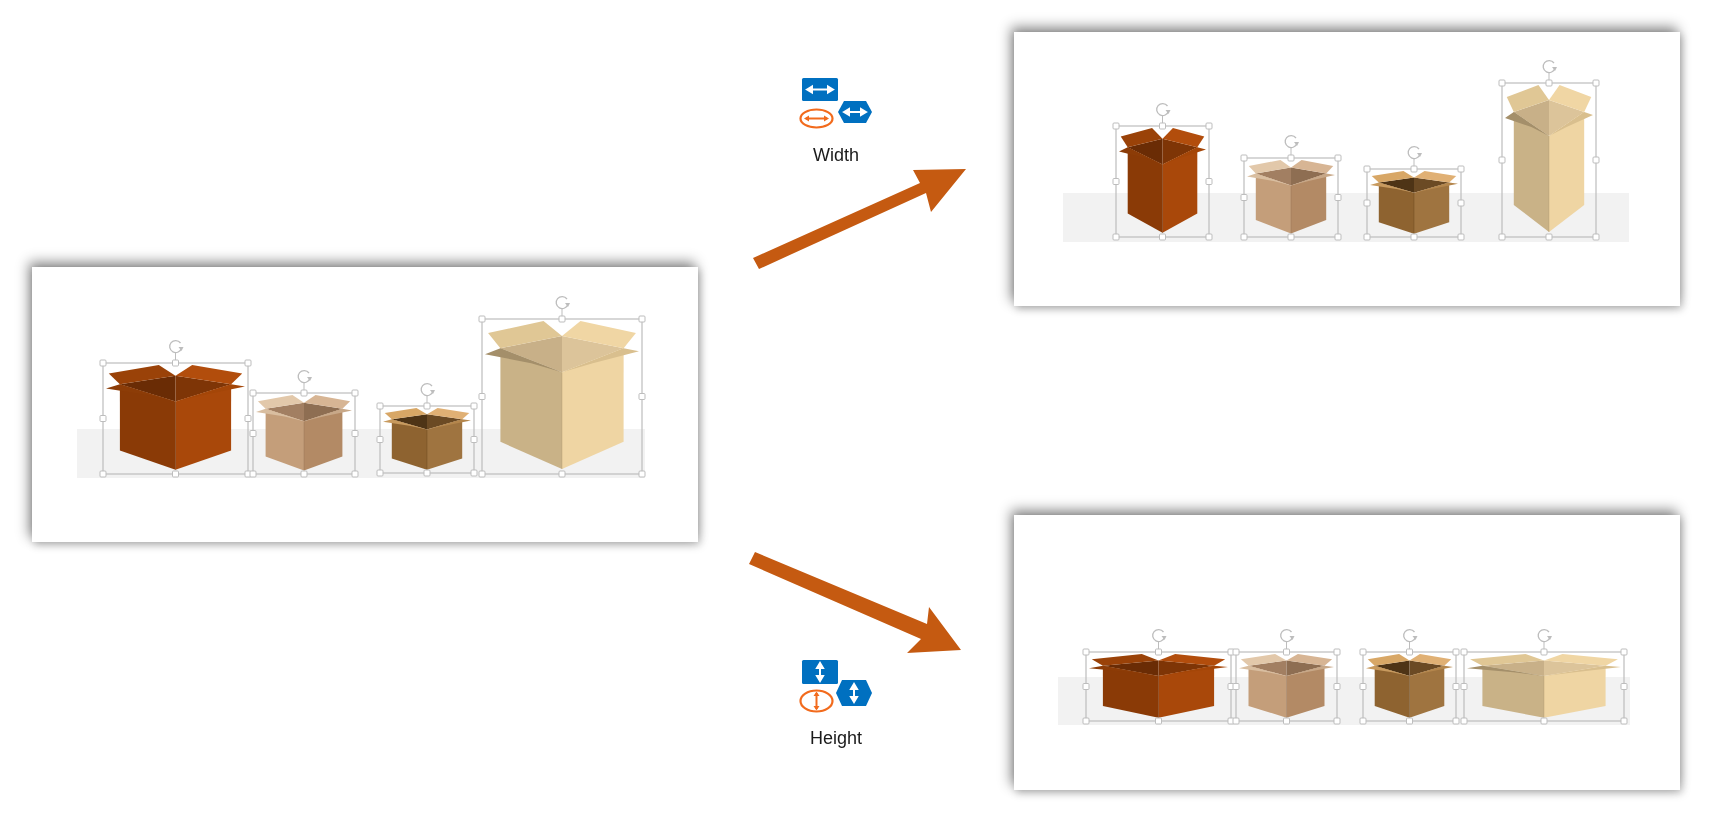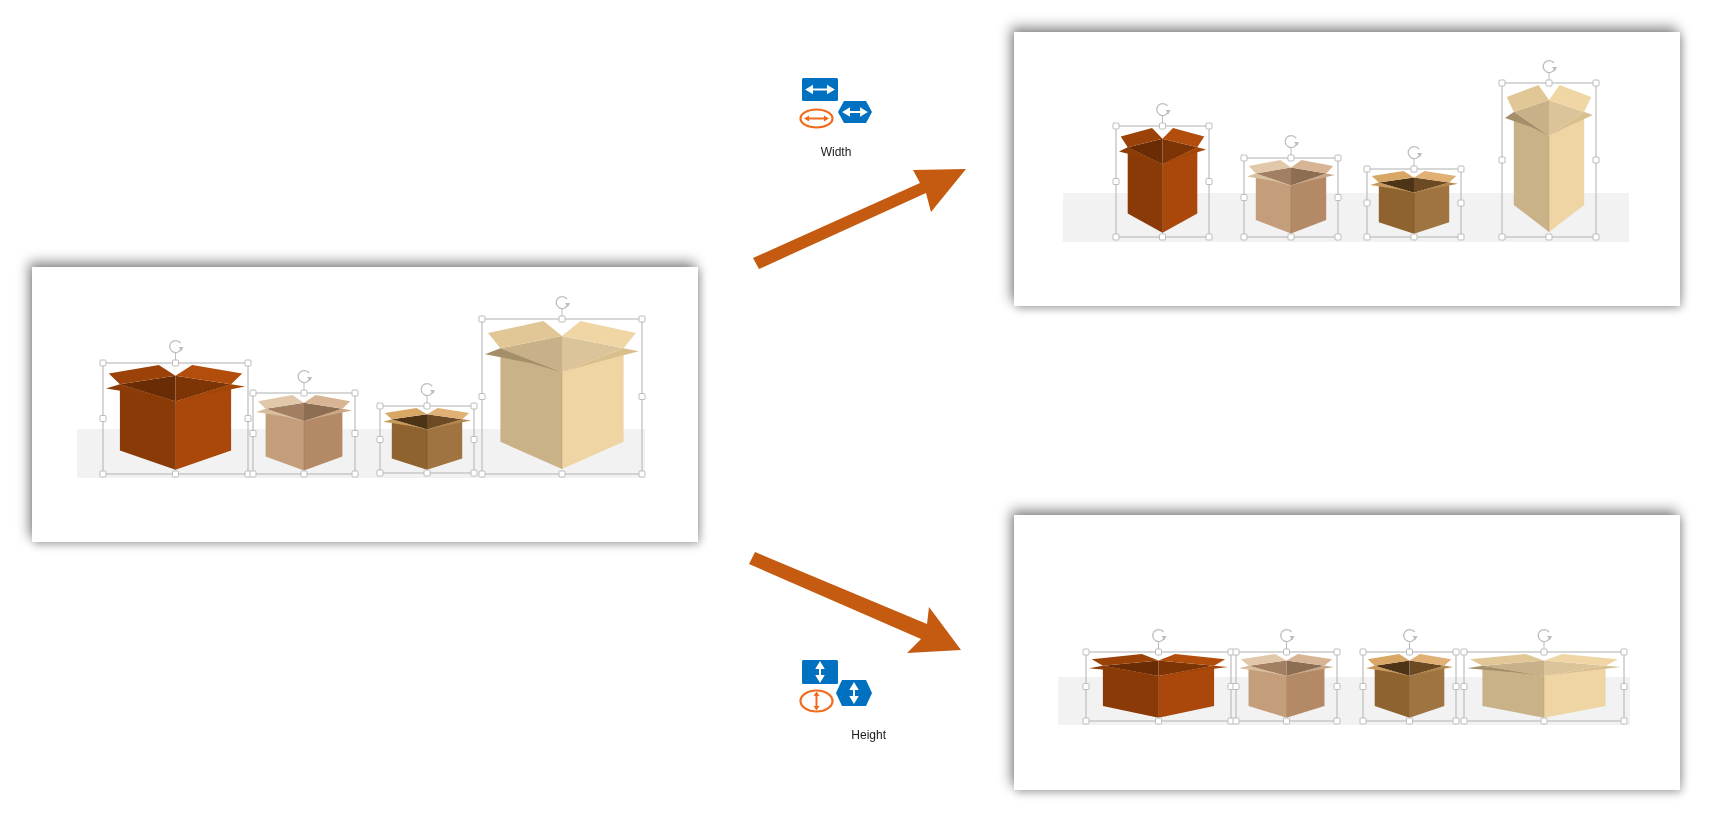--- a/index.html
+++ b/index.html
@@ -2,23 +2,23 @@
 <html><head>
 <meta charset="utf-8">
 <style>
   html, body { margin: 0; padding: 0; background: #ffffff; }
   body { width: 1712px; height: 822px; position: relative; overflow: hidden; font-family: "Liberation Sans", sans-serif; }
   .slide { position: absolute; background: #ffffff; box-shadow: -3px -5px 12px rgba(0,0,0,0.45), 2px 3px 8px rgba(0,0,0,0.25); }
   #slide-original { left: 32px; top: 267px; width: 666px; height: 275px; }
   #slide-width { left: 1014px; top: 32px; width: 666px; height: 274px; }
   #slide-height { left: 1014px; top: 515px; width: 666px; height: 275px; }
   .slide svg { position: absolute; left: 0; top: 0; width: 100%; height: 100%; overflow: visible; }
-  .op-label { position: absolute; font-size: 12px; color: #1a1a1a; text-align: center; width: 100px; }
+  .op-label { position: absolute; font-size: 18px; color: #1a1a1a; text-align: center; width: 100px; }
   #label-width { left: 786px; top: 145px; }
-  #label-height { left: 786px; top: 728px; text-align: right; }
+  #label-height { left: 786px; top: 728px; }
   .op-icon { position: absolute; width: 80px; height: 60px; }
   #icon-width { left: 796px; top: 74px; }
   #icon-height { left: 796px; top: 656px; }
   #arrows { position: absolute; left: 0; top: 0; width: 1712px; height: 822px; pointer-events: none; }
 </style>
 </head>
 <body>
 
 <div class="slide" id="slide-original">
   <svg>

